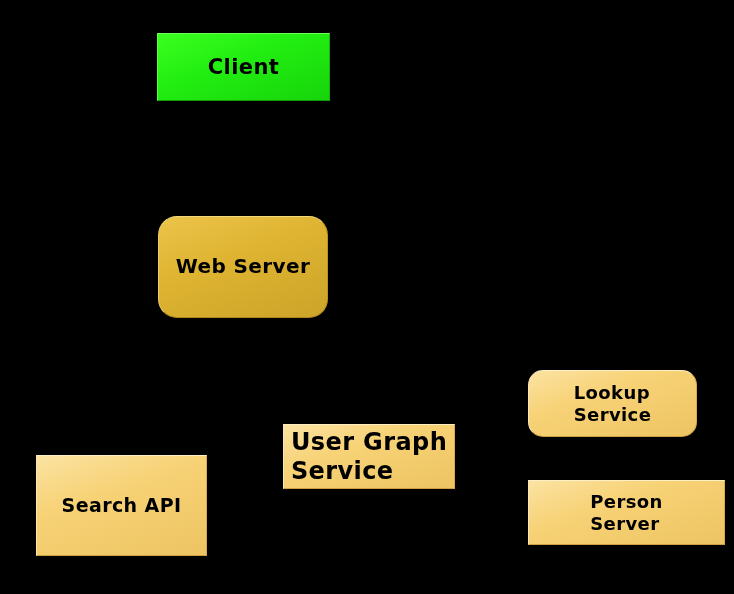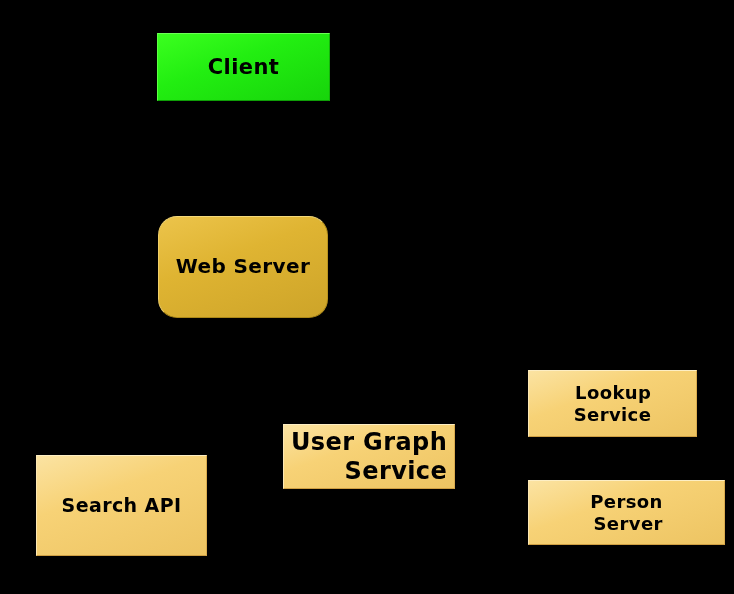--- a/index.html
+++ b/index.html
@@ -13,21 +13,21 @@
     height: 594px;
     background: #000000;
     overflow: hidden;
     font-family: "DejaVu Sans", sans-serif;
   }
   .node {
     position: absolute;
     display: flex;
     align-items: center;
     justify-content: center;
-    text-align: right;
+    text-align: left;
     box-sizing: border-box;
     color: #000000;
     font-family: "DejaVu Sans", sans-serif;
     font-weight: bold;
     letter-spacing: 0.4px;
     line-height: 1.18;
     padding: 2px 6px;
     user-select: none;
   }
   
@@ -67,21 +67,21 @@
 <div id="canvas" style="background: rgb(0, 0, 0);">
 
   <div class="node node-green" style="left: 157px; top: 33px; width: 173px; height: 68px; font-size: 21px;">
     <span class="node-label">Client</span>
   </div>
 
   <div class="node node-gold" style="left: 158px; top: 216px; width: 170px; height: 102px; font-size: 20px;">
     <span class="node-label">Web Server</span>
   </div>
 
-  <div class="node node-amber" style="left: 528px; top: 370px; width: 169px; height: 67px; font-size: 18px;">
+  <div class="node node-amber" style="left: 528px; top: 370px; width: 169px; height: 67px; font-size: 18px; border-radius: 15px;">
     <span class="node-label">Lookup
 Service</span>
   </div>
 
   <div class="node node-amber" style="left: 283px; top: 424px; width: 172px; height: 65px; font-size: 24px;">
     <span class="node-label">User Graph
 Service</span>
   </div>
 
   <div class="node node-amber" style="left: 528px; top: 480px; width: 197px; height: 65px; font-size: 18px;">

